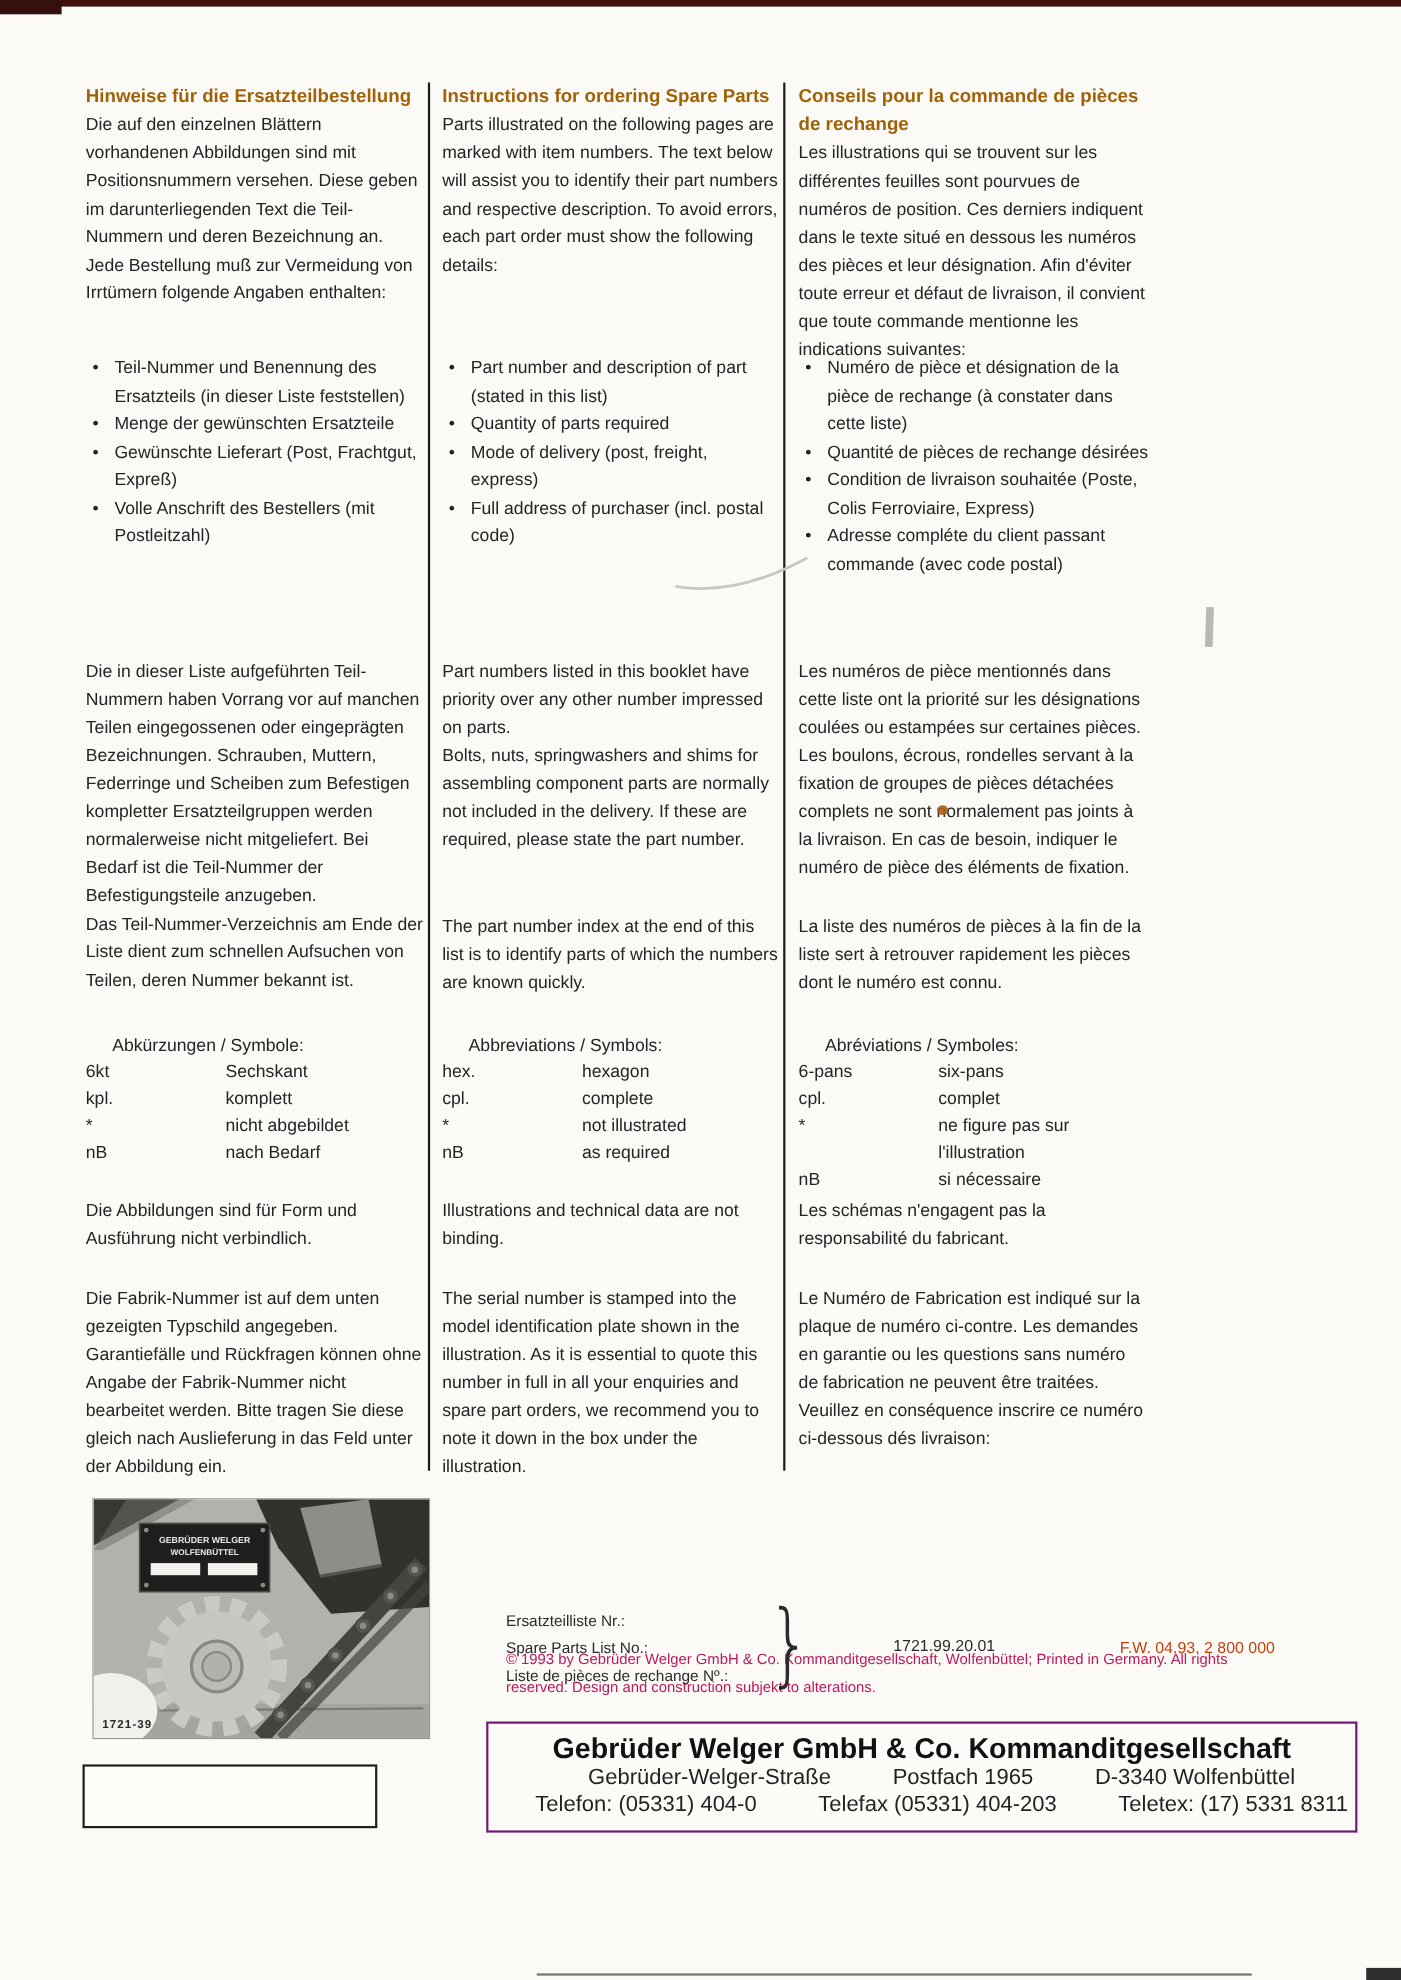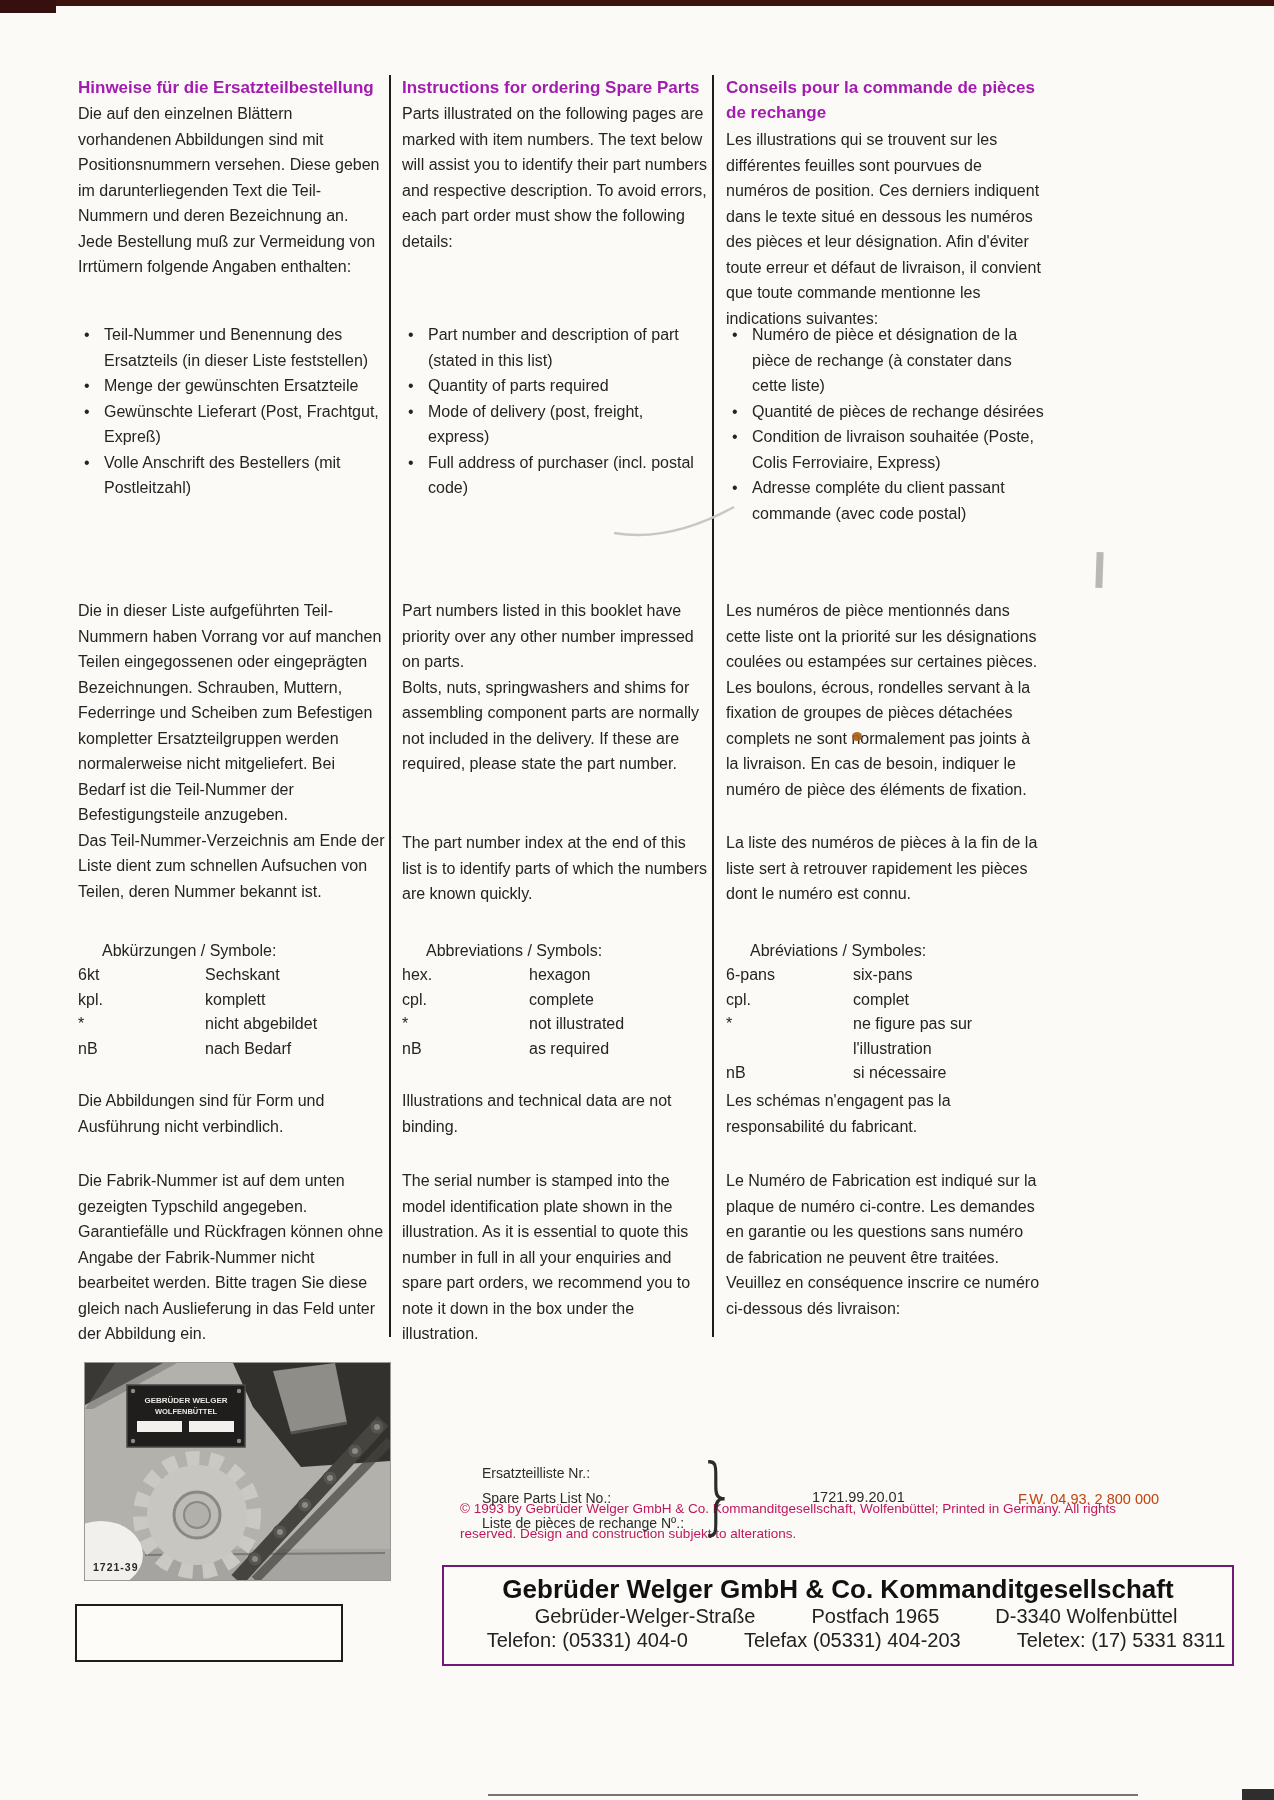--- a/index.html
+++ b/index.html
@@ -11,21 +11,21 @@
   
   .vline{position:absolute;top:75px;width:2px;height:1262px;background:#1c1c1c;}
   .vline.v1{left:389px;}
   .vline.v2{left:712px;}
   
   .col{position:absolute;top:0;height:1400px;}
   .col.c1{left:78px;width:308px;}
   .col.c2{left:402px;width:306px;}
   .col.c3{left:726px;width:318px;}
   .blk{position:absolute;left:0;right:0;font-size:16px;line-height:25.5px;color:#242424;}
-  .blk.title{top:75px;font-weight:bold;font-size:17px;line-height:25px;color:#a21caf;}
+  .blk.title{top:75px;font-weight:bold;font-size:17px;line-height:25px;color:#a16207;}
   .blk.intro{top:101px;}
   .col.c3 .blk.intro{top:127px;}
   .blk.bullets{top:322px;}
   .blk.body1{top:598px;white-space:pre-line;}
   .blk.index{top:830px;}
   .blk.abbr{top:938px;}
   .blk.binding{top:1088px;}
   .blk.serial{top:1168px;}
   ul.bl{margin:0;padding:0;list-style:none;}
   ul.bl li{position:relative;padding-left:26px;}
@@ -39,21 +39,21 @@
   .swoosh{position:absolute;left:612px;top:503px;width:126px;height:38px;}
   .bottom-line{position:absolute;left:488px;top:1794px;width:650px;height:2px;background:#2c2c2c;opacity:.65;}
   .bottom-corner{position:absolute;left:1242px;top:1789px;width:32px;height:11px;background:#2e2e2e;}
   
   .photo{position:absolute;left:85px;top:1363px;width:305px;height:217px;outline:1px solid #9a9893;}
   
   .serial-box{position:absolute;left:75px;top:1604px;width:264px;height:54px;border:2px solid #1d1d1d;background:#fdfcf9;}
   
   .copyright{position:absolute;left:460px;top:1496px;width:760px;font-size:13.5px;line-height:25px;
              white-space:pre-line;color:#be185d;}
-  .list-label{position:absolute;left:482px;font-size:14px;color:#2b2b2b;}
+  .list-label{position:absolute;left:460px;font-size:14px;color:#2b2b2b;}
   .ll1{top:1465px;} .ll2{top:1490px;} .ll3{top:1515px;}
   .brace{position:absolute;left:694px;top:1452px;font-size:74px;line-height:86px;
          font-family:"DejaVu Sans",sans-serif;font-weight:200;color:#2b2b2b;transform:scaleY(1.12) scaleX(.85);}
   .list-number{position:absolute;left:812px;top:1489px;font-size:14.5px;color:#2b2b2b;}
   .print-code{position:absolute;left:1018px;top:1491px;font-size:14.5px;color:#c2410c;}
   
   .company-box{position:absolute;left:442px;top:1565px;width:788px;height:97px;border:2px solid #701a75;
                background:#fcfbf7;text-align:center;}
   .company-name{margin-top:7px;font-size:26px;font-weight:bold;color:#111;line-height:30px;}
   .company-line{display:flex;justify-content:center;gap:56px;font-size:20px;color:#222;line-height:24px;margin-left:36px;}

